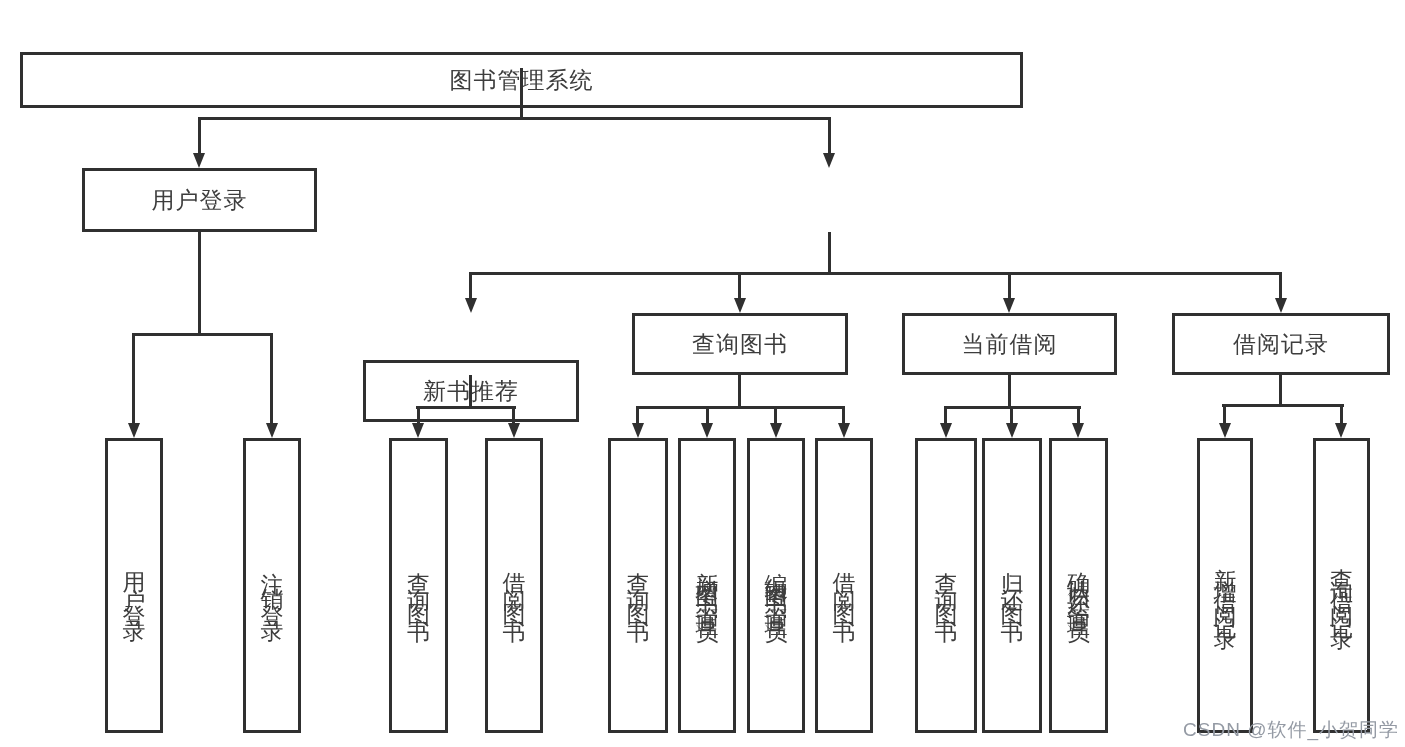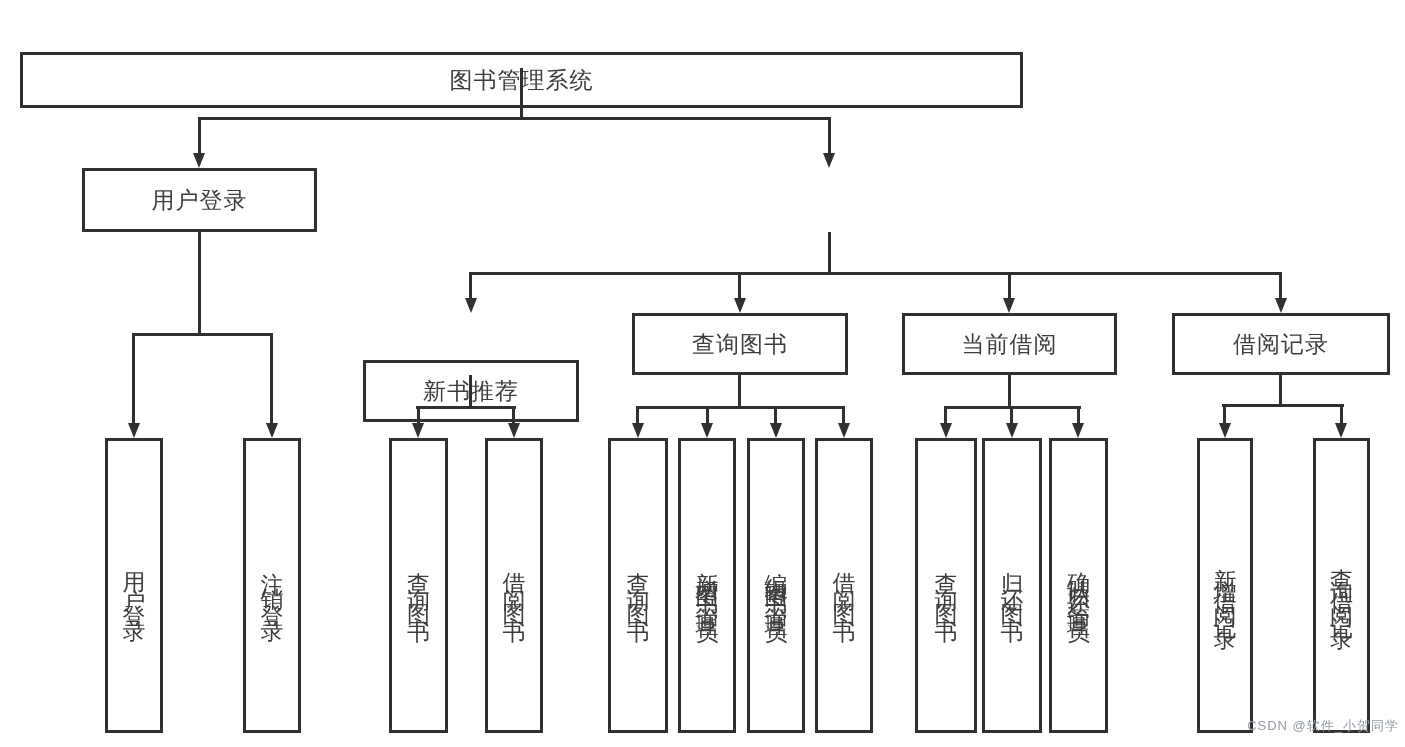--- a/index.html
+++ b/index.html
@@ -51,21 +51,21 @@
     width: 0; height: 0;
     border-left: 6px solid transparent;
     border-right: 6px solid transparent;
     border-top: 15px solid #303030;
   }
   
   .watermark {
     position: absolute;
     top: 717px;
     right: 6px;
-    font-size: 13px;
+    font-size: 19px;
     letter-spacing: 1px;
     color: #949aa4;
     white-space: nowrap;
   }
 </style>
 </head>
 <body>
 
 <div id="stage">
 

